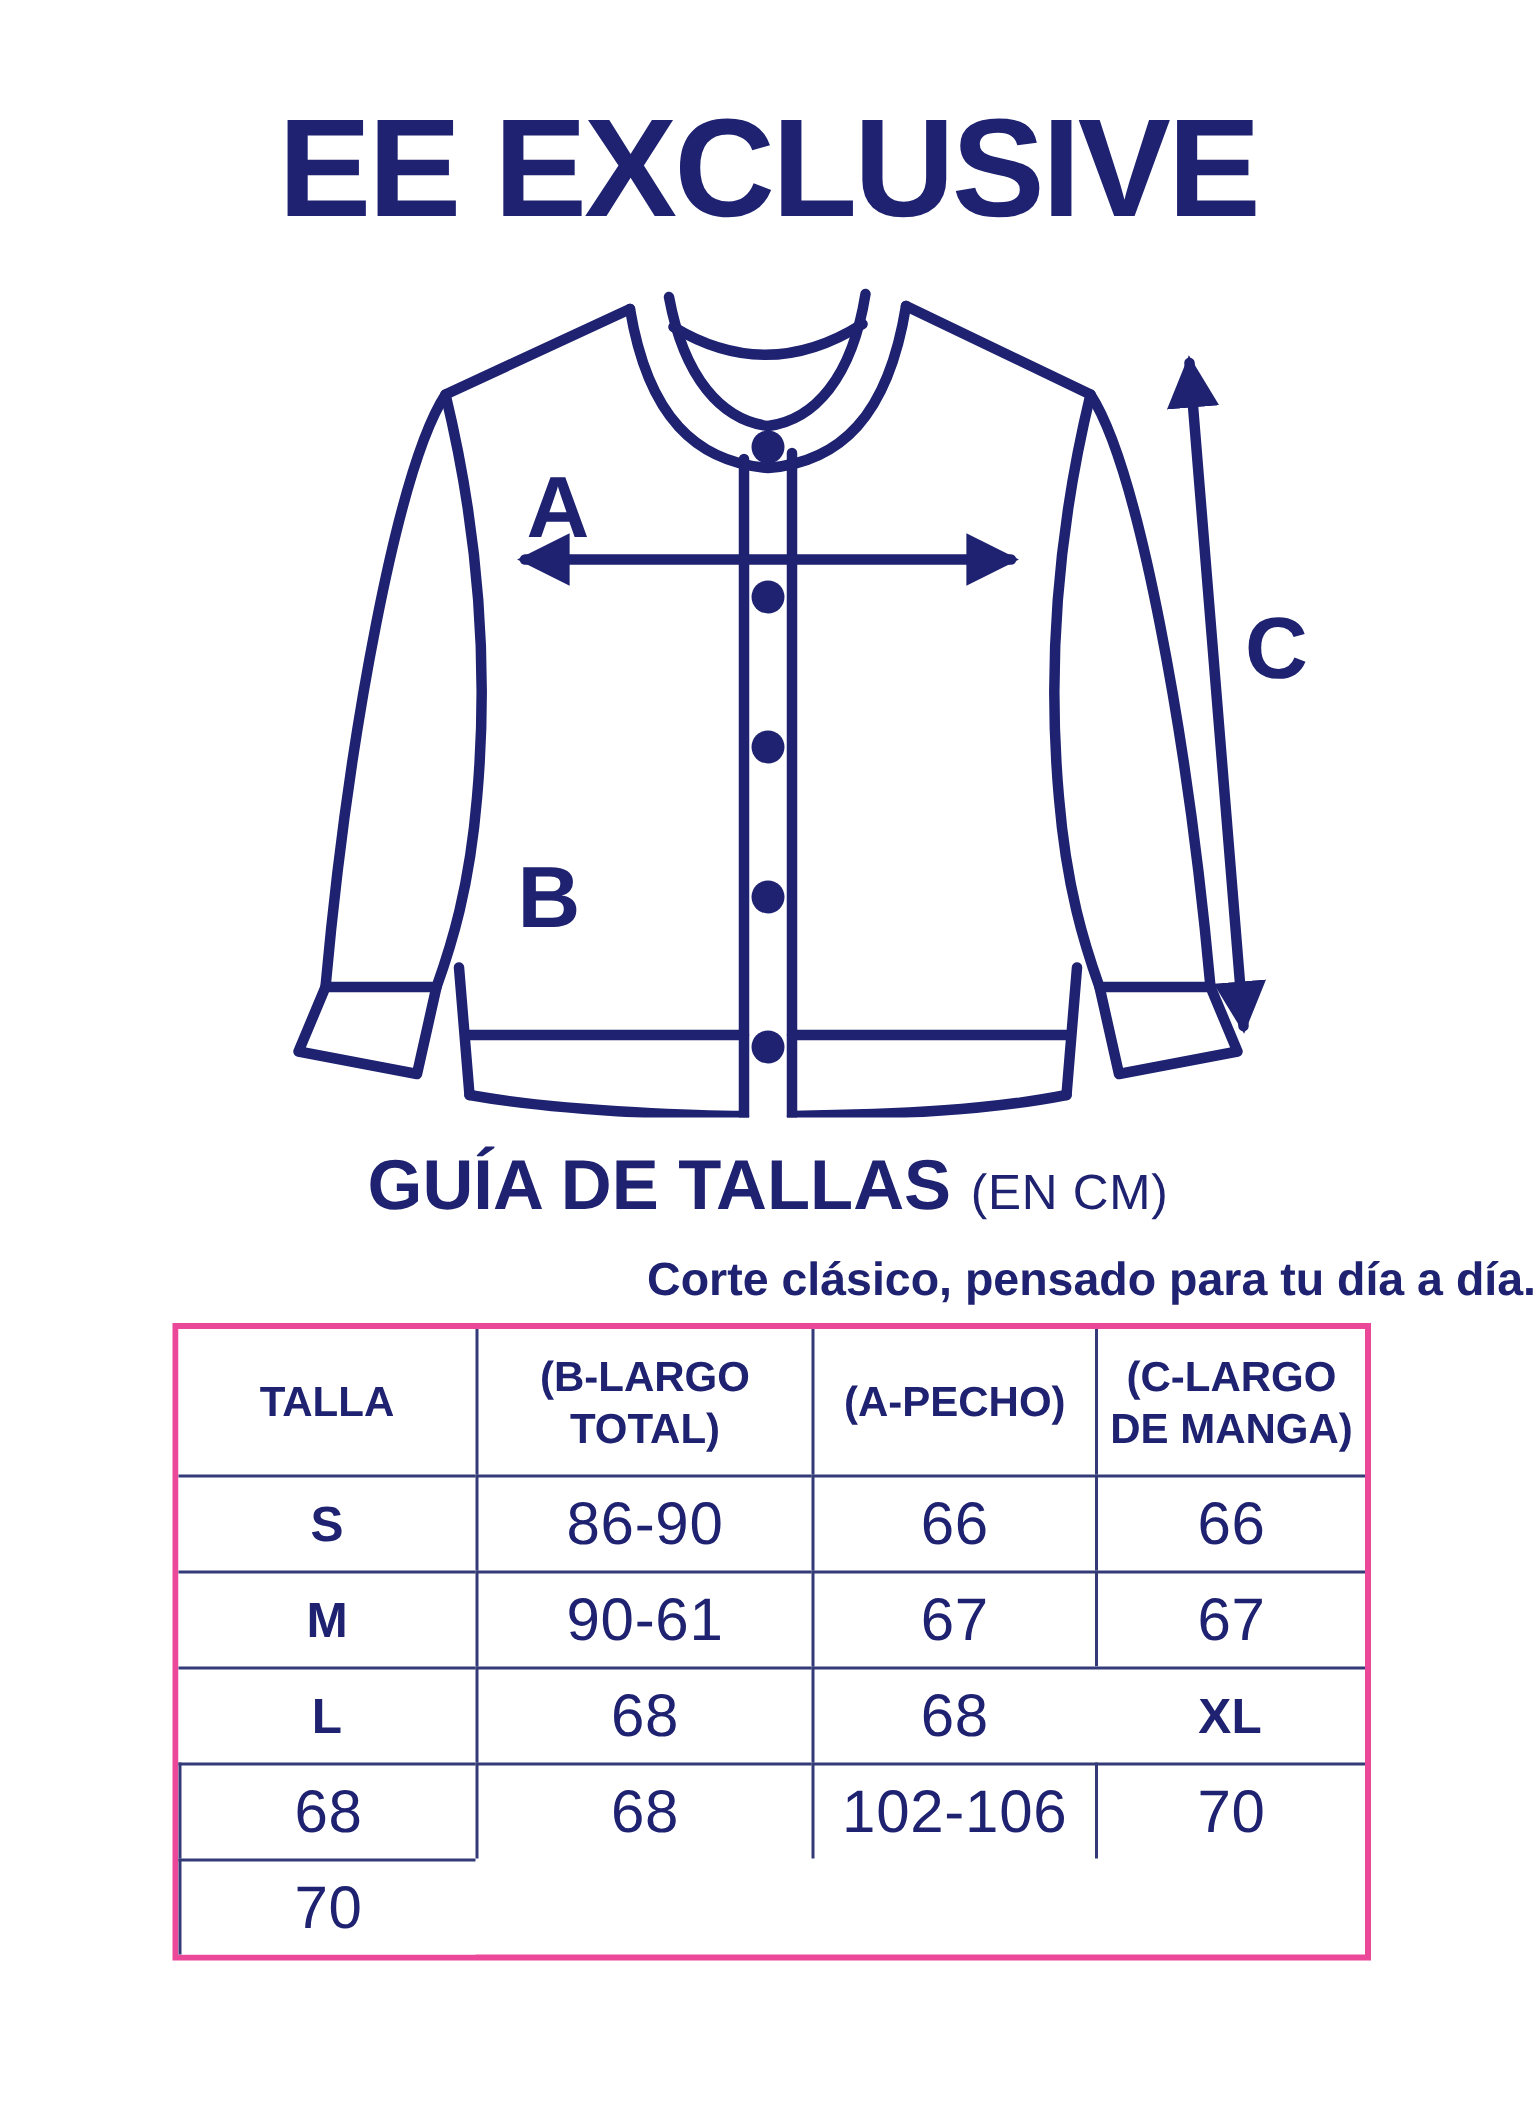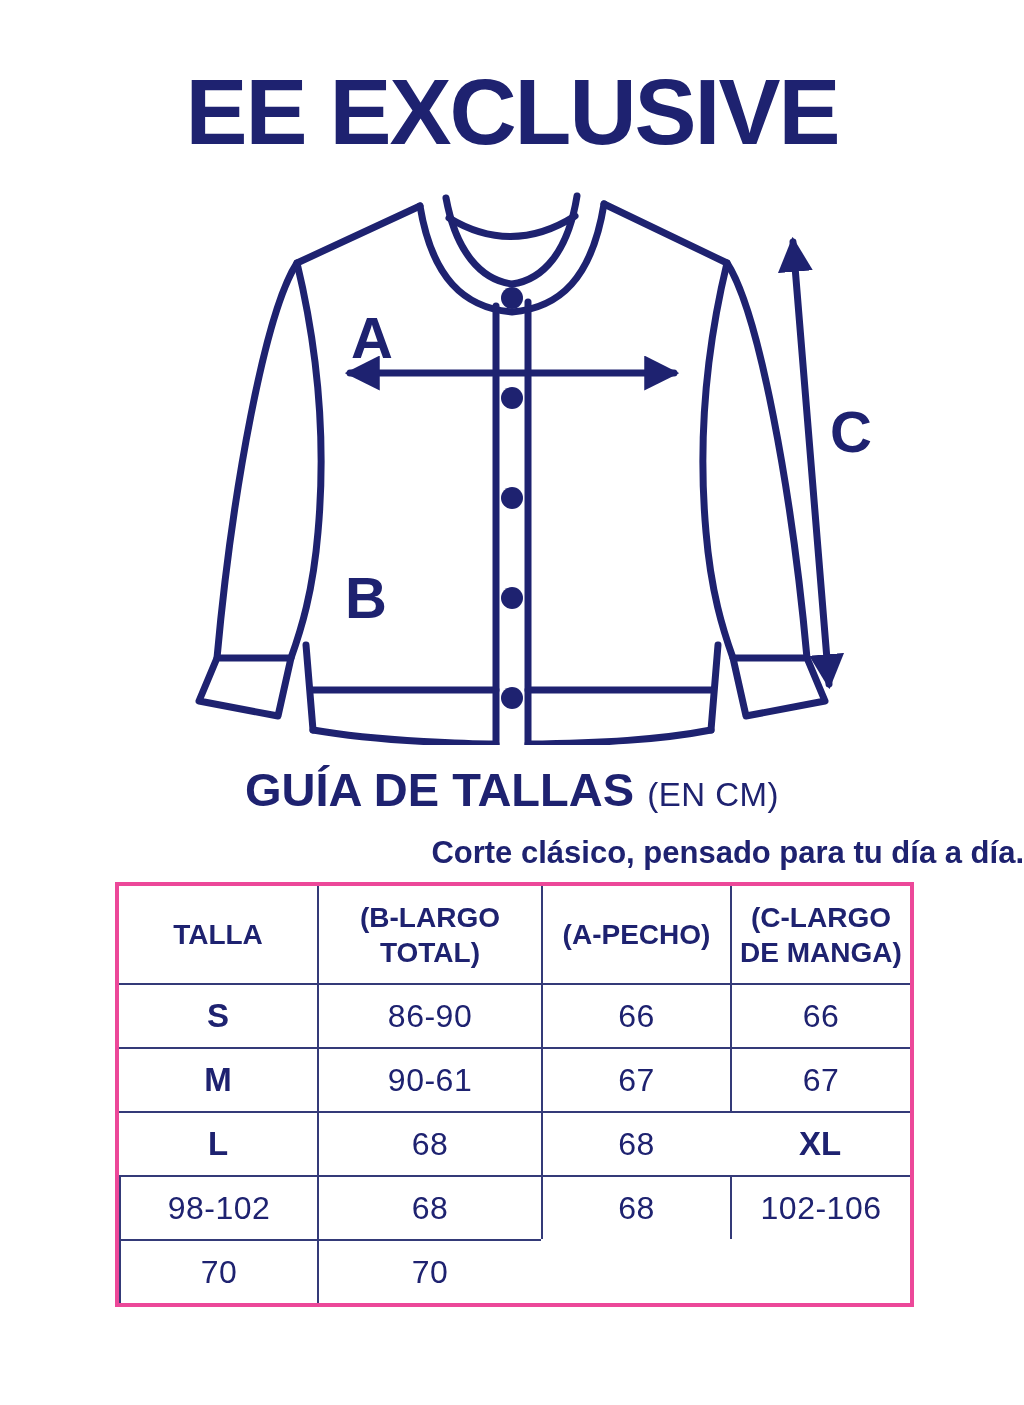--- a/index.html
+++ b/index.html
@@ -37,21 +37,21 @@
   .cell {
     display:flex; align-items:center; justify-content:center;
     text-align:center; background:#ffffff; box-sizing:border-box;
     padding:0 6px;
   }
   .cell.c1,.cell.c2,.cell.c3 { border-left:2px solid #343a78; }
   .cell.rline { border-top:2px solid #343a78; }
   .th { height:97px; font-size:28px; font-weight:700; line-height:1.25; }
   .td { height:64px; }
   .td-size { font-size:33px; font-weight:700; }
-  .td-num  { font-size:32px; font-weight:400; letter-spacing:0.5px; }
+  .td-num  { font-size:40px; font-weight:400; letter-spacing:0.5px; }
 </style>
 </head>
 <body>
 
 <div class="page">
 
   <div class="brand-title">EE EXCLUSIVE</div>
 
   <div class="jacket-wrap">
     <svg viewBox="0 0 700 555">
@@ -122,21 +122,20 @@
     <div class="cell td td-size rline c0">M</div>
     <div class="cell td td-num rline c1">90-61</div>
     <div class="cell td td-num rline c2">67</div>
     <div class="cell td td-num rline c3">67</div>
 
     <div class="cell td td-size rline c0">L</div>
     <div class="cell td td-num rline c2">68</div>
     <div class="cell td td-num rline c3">68</div>
 
     <div class="cell td td-size rline c0">XL</div>
-    <div class="cell td td-num rline c1">98-102</div>
     <div class="cell td td-num rline c2">68</div>
     <div class="cell td td-num rline c3">68</div>
 
     <div class="cell td td-num rline c1">102-106</div>
     <div class="cell td td-num rline c2">70</div>
     <div class="cell td td-num rline c3">70</div>
   </div>
 
 </div>
 

